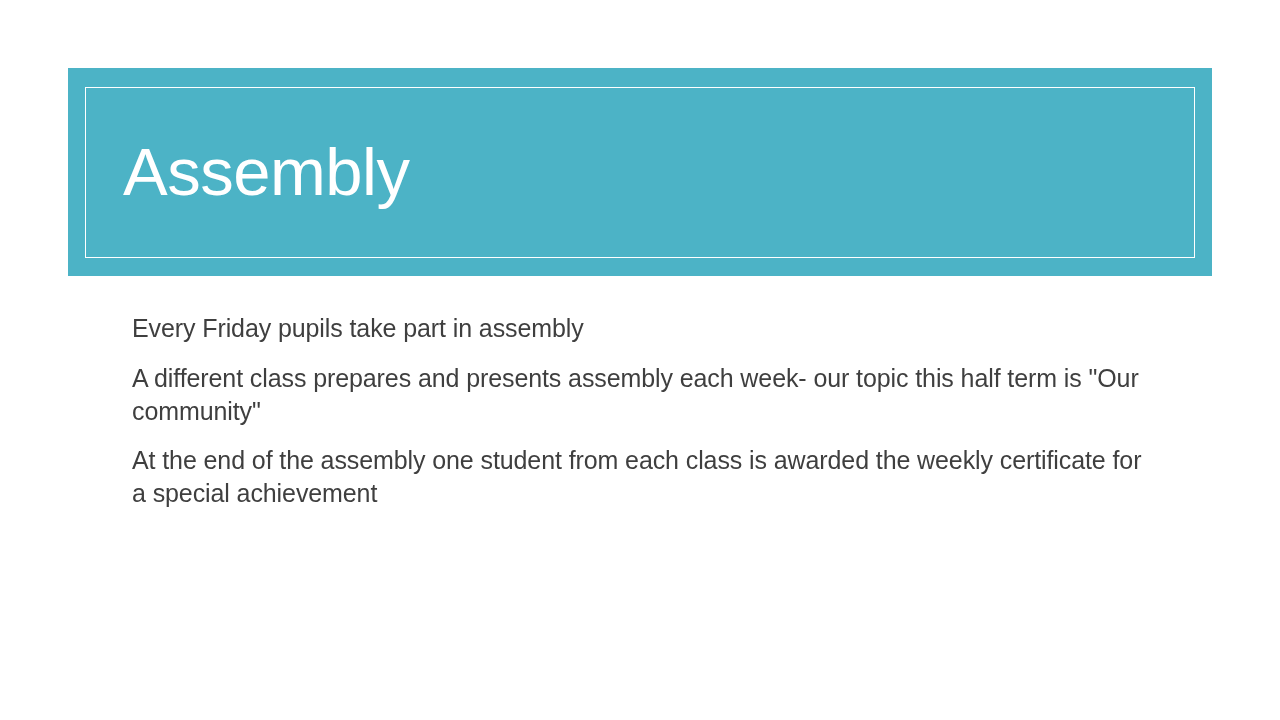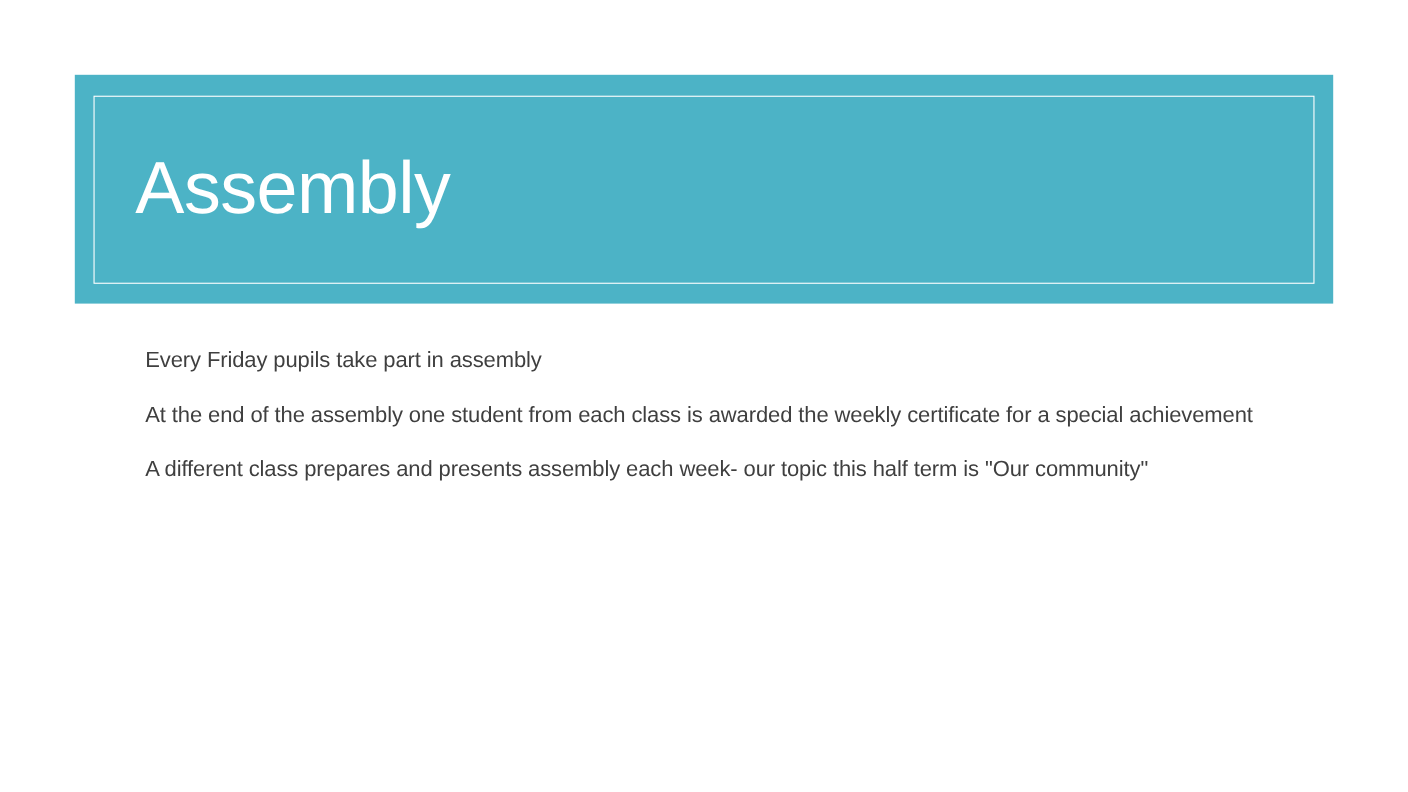--- a/index.html
+++ b/index.html
@@ -57,21 +57,21 @@
   
   .content-block {
     position: absolute;
     left: 132px;
     top: 312px;
     width: 1012px;
   }
   .content-para {
     color: #3F3F3F;
     font-family: "Liberation Sans", sans-serif;
-    font-size: 20px;
+    font-size: 25px;
     font-weight: 400;
     line-height: 33px;
     margin: 0 0 16.5px 0;
     letter-spacing: -0.1px;
   }
   .content-para:last-child {
     margin-bottom: 0;
   }
 </style>
 </head>
@@ -79,17 +79,17 @@
 
 <div class="slide">
 
   <div class="title-banner">
     <div class="title-banner-inner"></div>
     <div class="title-text">Assembly</div>
   </div>
 
   <div class="content-block">
     <p class="content-para">Every Friday pupils take part in assembly</p>
+    <p class="content-para">A different class prepares and presents assembly each week- our topic this half term is "Our community"</p>
     <p class="content-para">At the end of the assembly one student from each class is awarded the weekly certificate for a special achievement</p>
-    <p class="content-para">A different class prepares and presents assembly each week- our topic this half term is "Our community"</p>
   </div>
 
 </div>
 
 </body></html>

